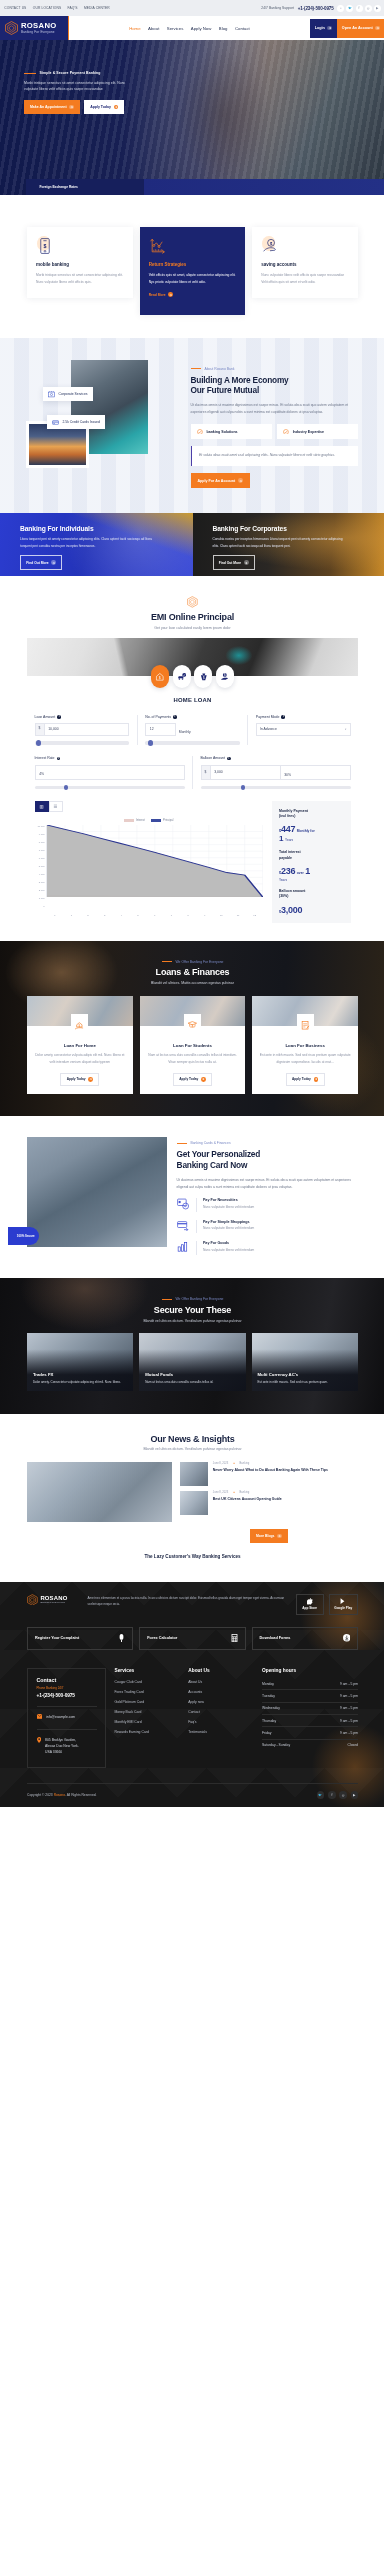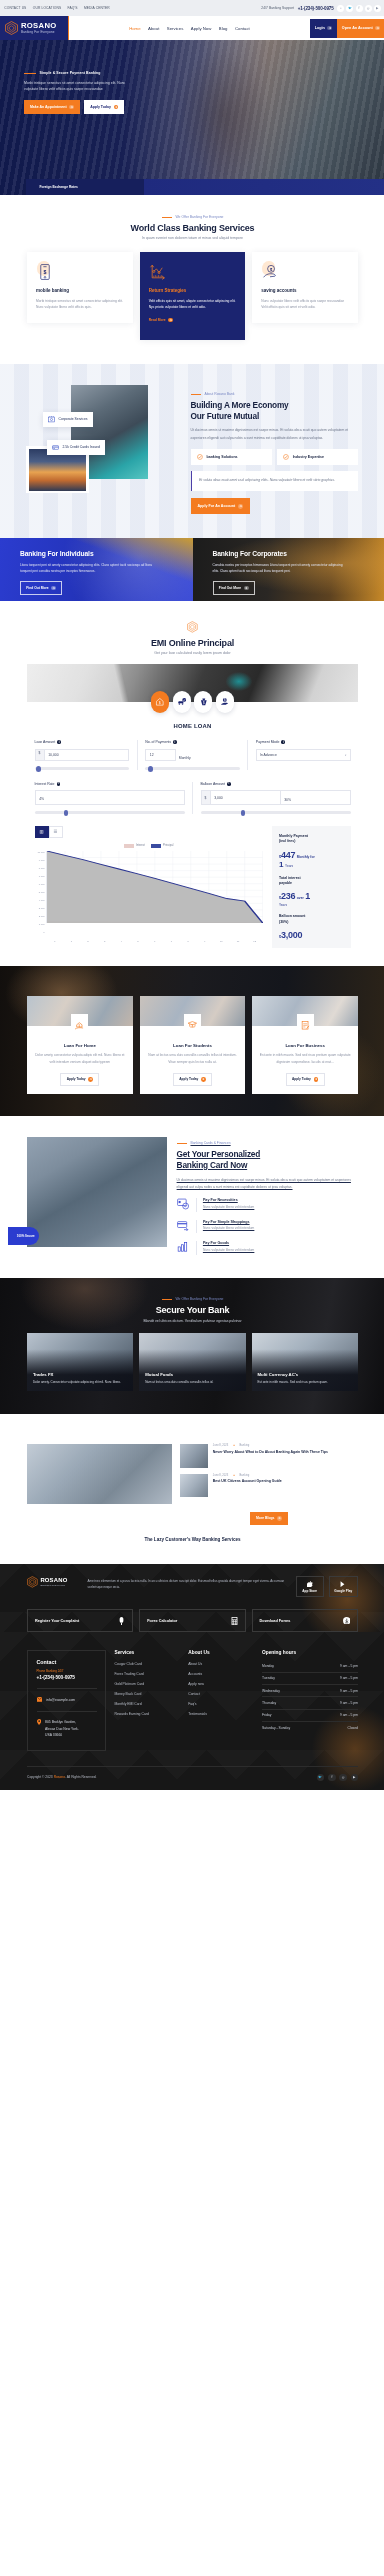--- a/index.html
+++ b/index.html
@@ -310,21 +310,21 @@
   
   .promo { padding: 21.4px 0 23.5px; position:relative; }
   .promo-row { display:flex; gap: 9.6px; }
   .promo-left { width: 140px; position:relative; }
   .promo-img { width: 100%; height: 110px; background: linear-gradient(150deg,#93a2b2 0%, #7d8d9d 25%, #566878 48%, #6c7d8d 72%, #aab7c4 100%); }
   .promo-badge {
     position:absolute; left: -19px; bottom: 9.6px; width: 31px; height: 18px;
     background:#2b3ccf; border-radius: 0 9px 9px 0; display:flex; align-items:center;
     justify-content:flex-end; padding-right: 4.3px; color:#fff; font-size:2.9px; font-weight:bold;
   }
-  .promo-right { flex:1; padding-top: 4.3px; text-decoration: underline; }
+  .promo-right { flex:1; padding-top: 4.3px; }
   .promo-right .sec-eyebrow { justify-content: flex-start; }
   .promo-right h2 { font-size: 8.3px; font-weight:bold; color:#16203f; line-height:1.3; letter-spacing:-0.2px;}
   .promo-right p.lead { font-size: 3.4px; color:#6c7589; line-height: 2.1; margin-top: 5.9px; }
   .feat { display:flex; gap: 5.9px; margin-top: 7.5px; align-items:flex-start; }
   .feat-ic { width: 14px; flex:0 0 14px; }
   .feat-div { width:0.5px; background:#e3e6ef; align-self:stretch; }
   .feat h5 { font-size: 3.7px; font-weight:bold; color:#16203f; }
   .feat p { font-size: 3.3px; color:#8b92a4; margin-top: 2.7px; }
 
   
@@ -519,28 +519,20 @@
         </div>
       </div>
     </div>
     <div class="fx-bar">
       <span class="fx-label">Foreign Exchange Rates</span>
     </div>
   </div>
 
   <div class="services">
     <div class="inner">
-      <div class="sec-head">
-        <div class="sec-eyebrow">
-          <span class="dash"></span>
-          <span class="txt">We Offer Banking For Everyone</span>
-        </div>
-        <div class="sec-title">World Class Banking Services</div>
-        <div class="sec-sub">In quam eveniet non dolorem totam et minus sed aliquid tempore</div>
-      </div>
       <div class="svc-grid">
 
         <div class="svc">
           <div class="svc-icon">
             <span class="blob"></span>
             <svg width="18" height="18" viewBox="0 0 34 34">
               <rect x="9" y="3" width="16" height="28" rx="2" fill="none" stroke="#1b2470" stroke-width="1.3"></rect>
               <line x1="14" y1="7" x2="20" y2="7" stroke="#1b2470" stroke-width="1.3"></line>
               <circle cx="17" cy="27" r="1.6" fill="none" stroke="#1b2470" stroke-width="1.1"></circle>
               <text x="17" y="20" font-size="10" font-weight="bold" fill="#1b2470" text-anchor="middle" font-family="Liberation Sans">$</text>
@@ -911,20 +903,28 @@
               <span class="num">3,000</span>
             </div>
           </div>
         </div>
       </div>
     </div>
   </div>
 
   <div class="loans">
     <div class="inner">
+      <div class="sec-head">
+        <div class="sec-eyebrow">
+          <span class="dash"></span>
+          <span class="txt">We Offer Banking For Everyone</span>
+        </div>
+        <div class="sec-title">Loans &amp; Finances</div>
+        <div class="sec-sub">Blandit vel ultrices. Mattis accumsan egestas pulvinar</div>
+      </div>
       <div class="loan-grid">
 
         <div class="loan-card">
           <div class="loan-img"></div>
           <div class="loan-body">
             <div class="loan-ic">
               <svg width="10.7" height="10.7" viewBox="0 0 20 20">
                 <path d="M5 9 L10 5 L15 9 L15 13 L5 13 Z" fill="none" stroke="#f47b20" stroke-width="1.2"></path>
                 <text x="10" y="12.3" font-size="5" fill="#f47b20" text-anchor="middle" font-family="Liberation Sans">$</text>
                 <path d="M2 17 C5 14 12 14 17 15" fill="none" stroke="#f47b20" stroke-width="1.2"></path>
@@ -1052,21 +1052,21 @@
     </div>
   </div>
 
   <div class="secure">
     <div class="inner">
       <div class="sec-head">
         <div class="sec-eyebrow">
           <span class="dash"></span>
           <span class="txt">We Offer Banking For Everyone</span>
         </div>
-        <div class="sec-title">Secure Your Bank</div>
+        <div class="sec-title">Secure Your These</div>
         <div class="sec-sub">Blandit vel ultrices dictum. Vestibulum pulvinar egestas pulvinar</div>
       </div>
       <div class="sec-grid">
         <div class="sec-card">
           <div class="sc-img sc1"></div>
             <div class="sc-shade"></div>
           <div class="sc-body">
             <h4>Trades FX</h4>
             <p>Dolor amety. Consectetur vulputate adipiscing elit mil. Nunc libero.</p>
           </div>
@@ -1086,20 +1086,24 @@
             <h4>Multi Currency AC's</h4>
             <p>Est ante in nibh mauris. Sed sed risus pretium quam.</p>
           </div>
         </div>
       </div>
     </div>
   </div>
 
   <div class="news">
     <div class="inner">
+      <div class="sec-head">
+        <div class="sec-title">Our News &amp; Insights</div>
+        <div class="sec-sub">Blandit vel ultrices dictum. Vestibulum pulvinar egestas pulvinar</div>
+      </div>
       <div class="news-row">
         <div class="news-main">
           <div class="nimg"></div>
         </div>
         <div class="news-list">
           <div class="news-item">
             <div class="ni-img"></div>
             <div>
               <div class="ni-meta">
                 <span>June 8, 2023</span>

